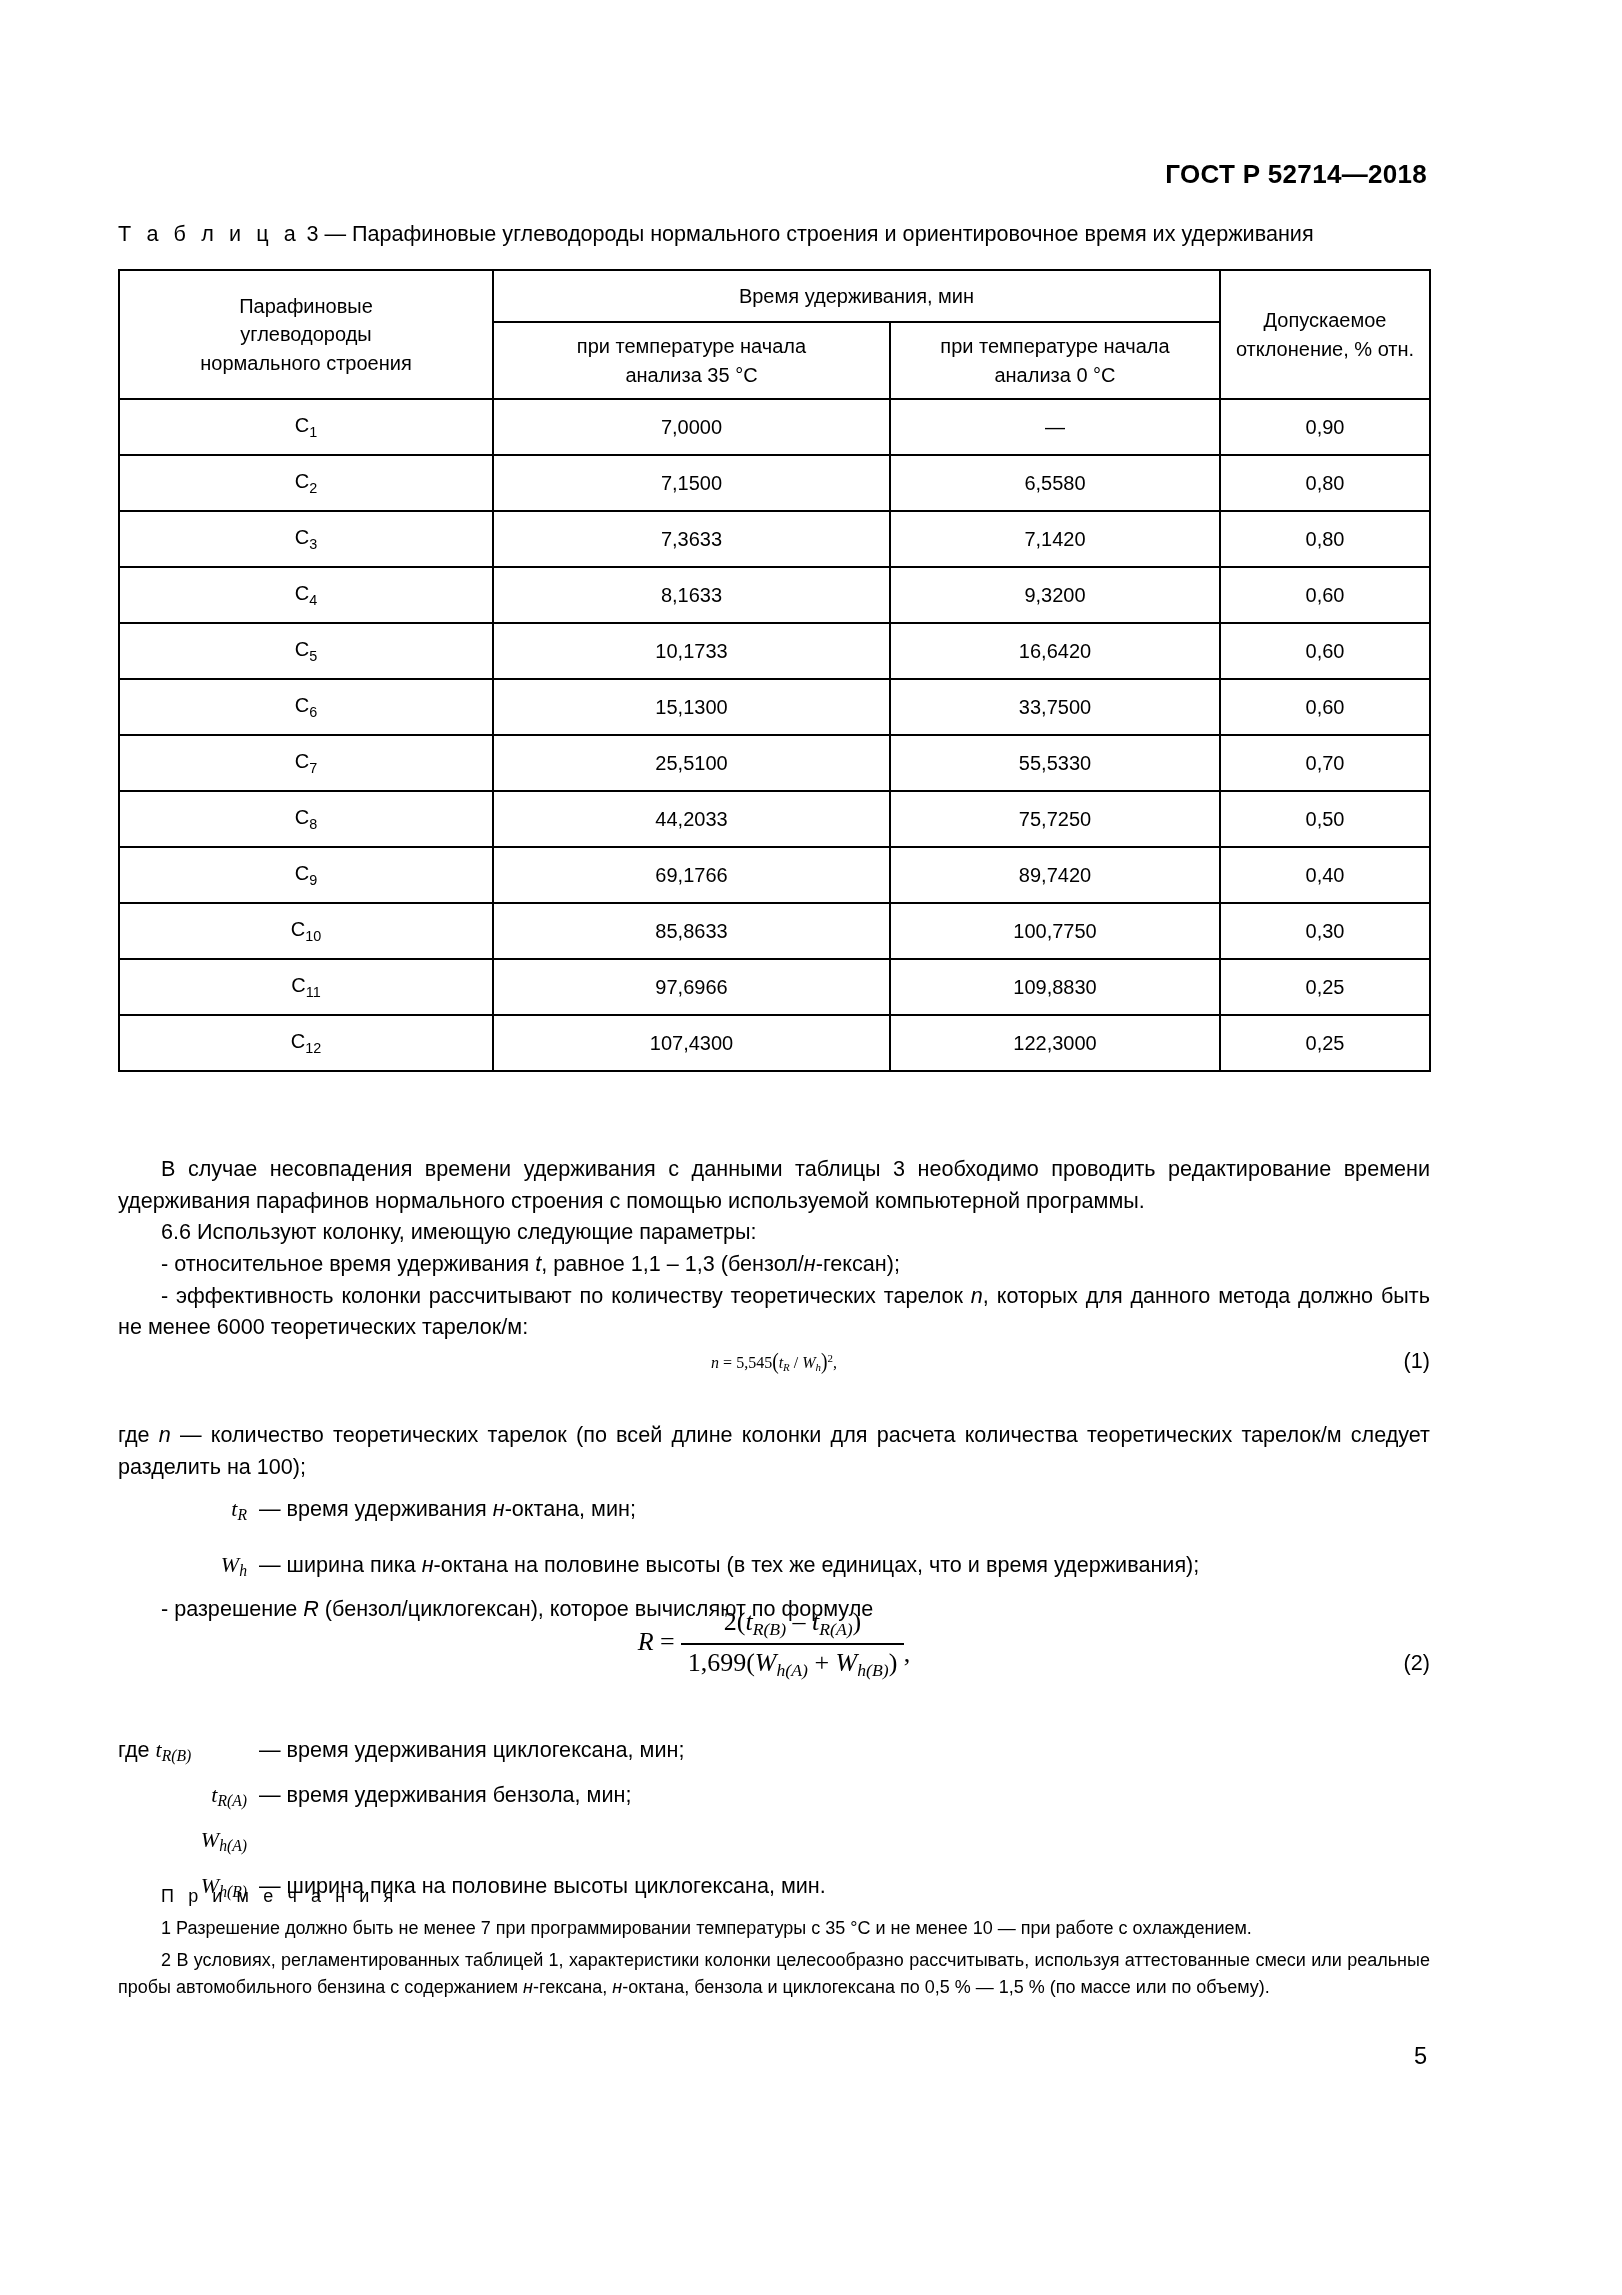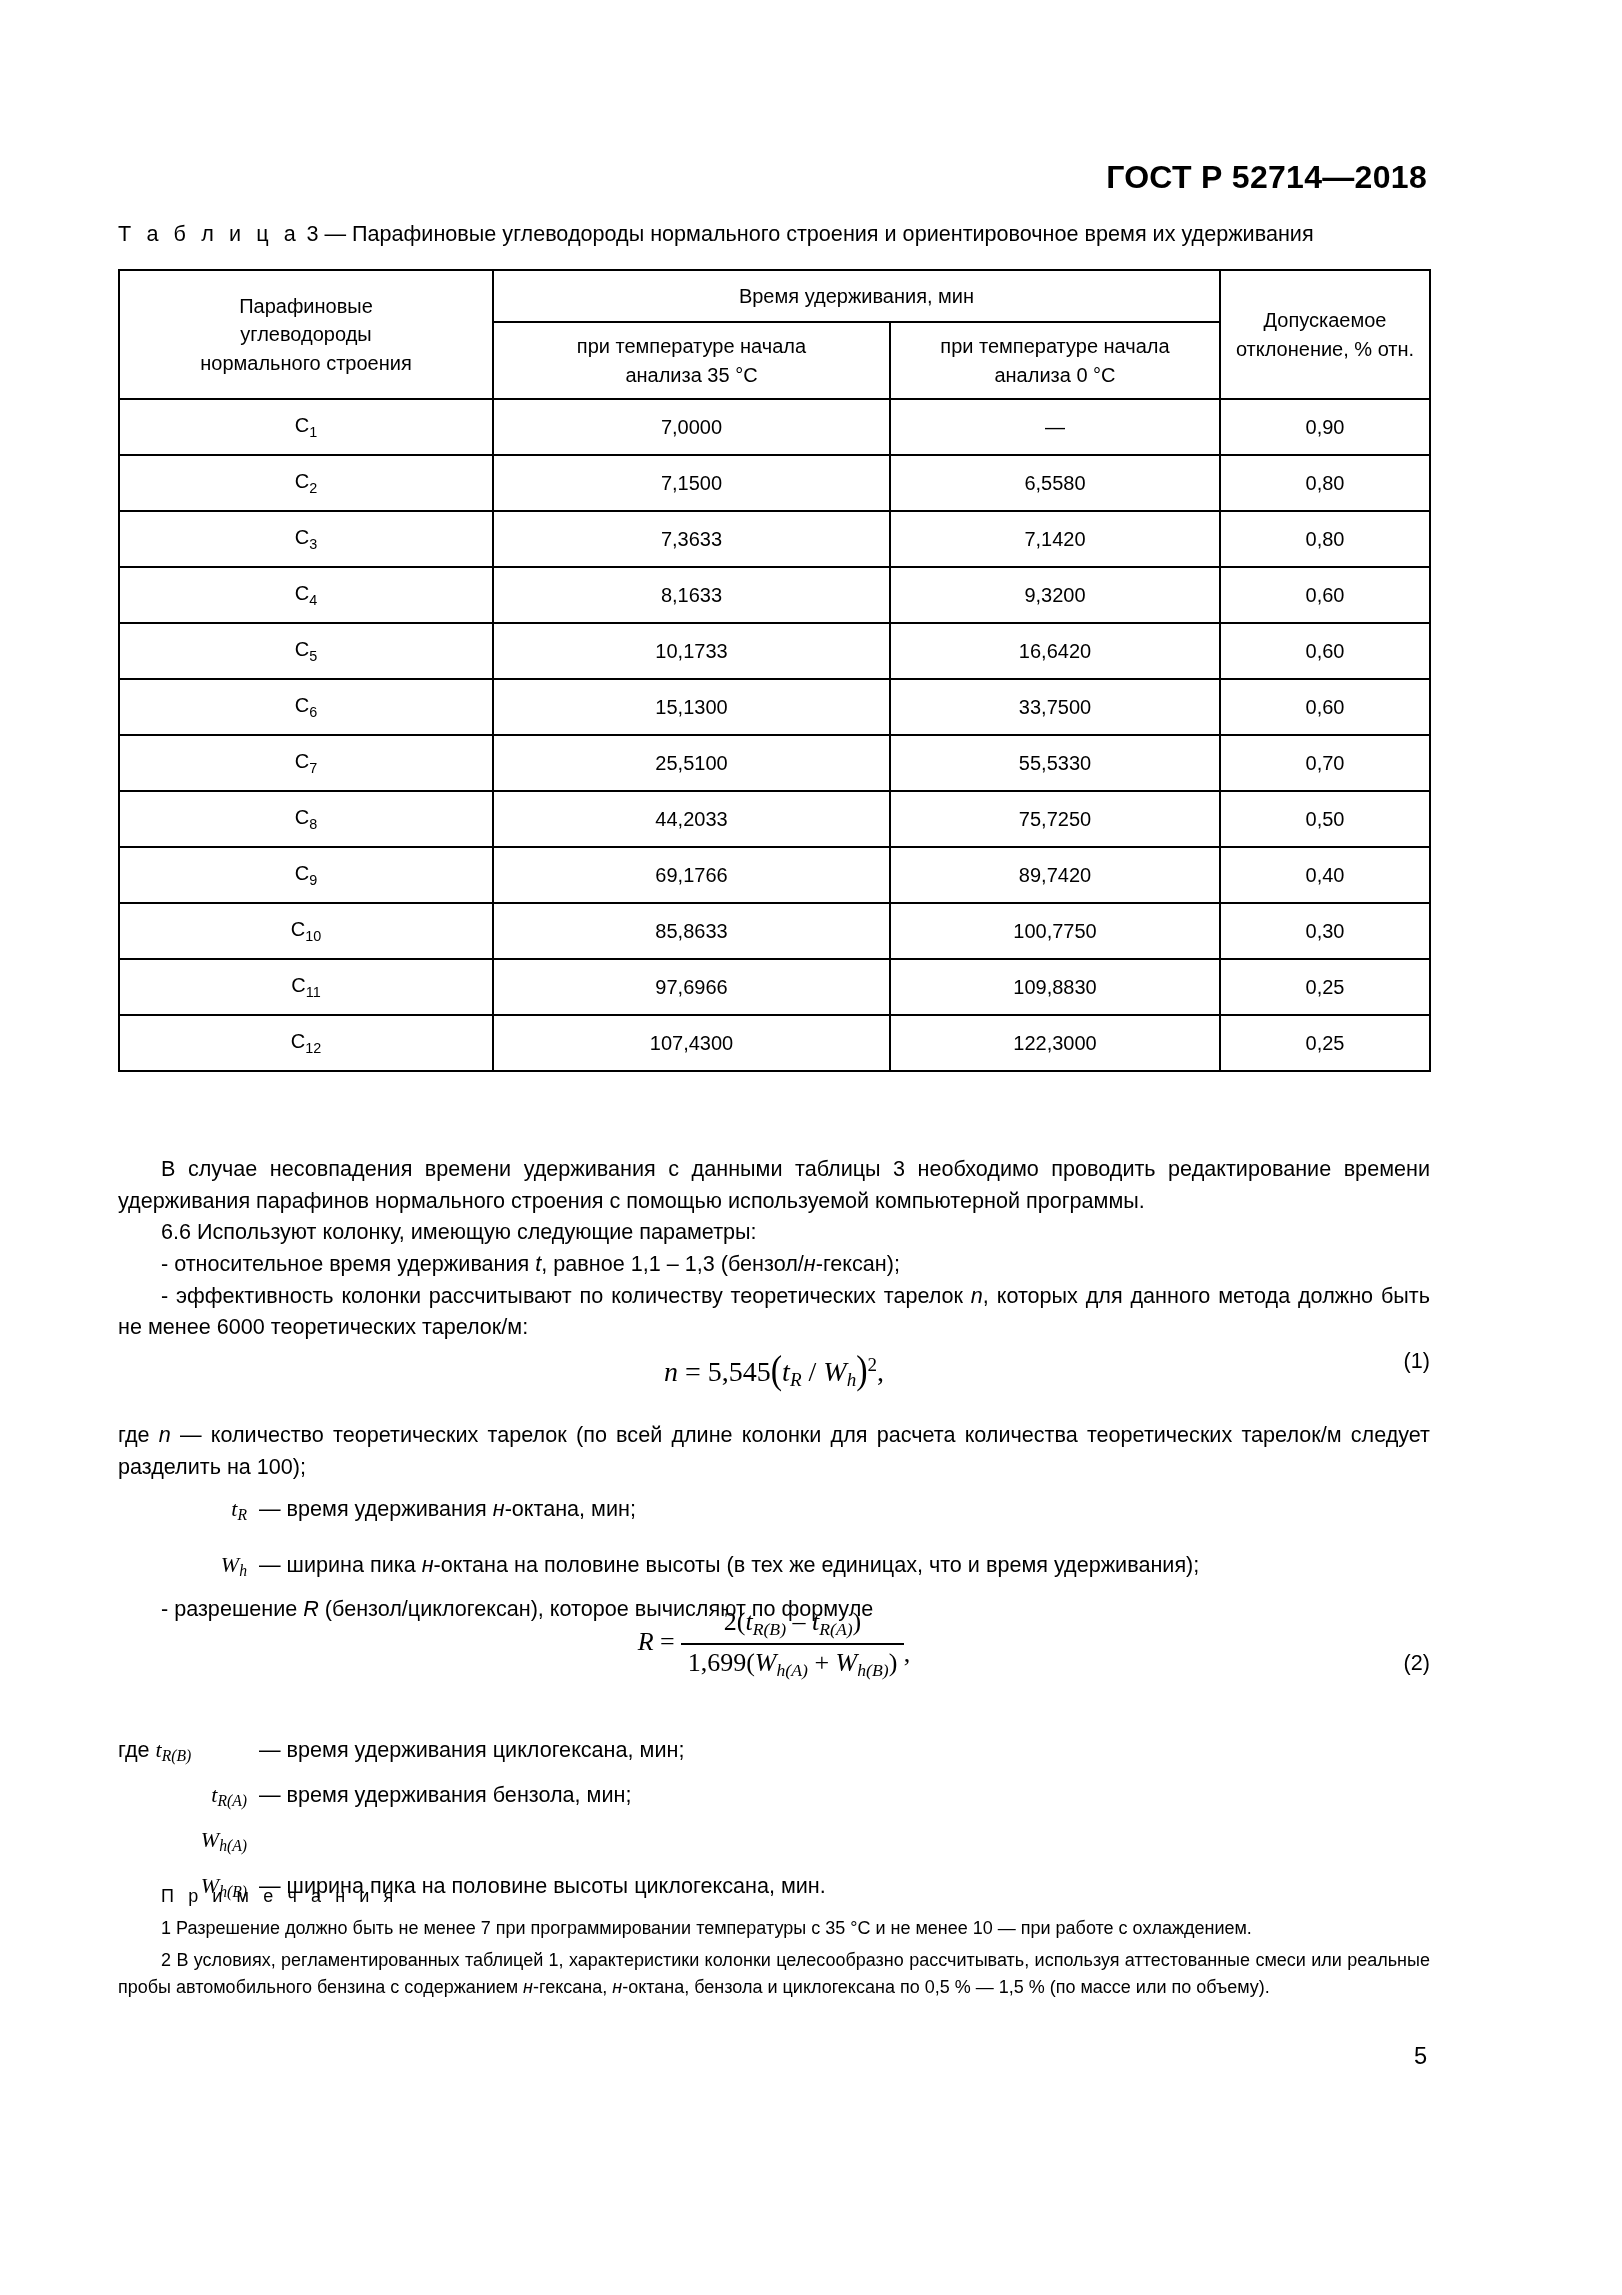--- a/index.html
+++ b/index.html
@@ -21,21 +21,21 @@
     overflow: hidden;
   }
 
   
   .runhead {
     position: absolute;
     left: 118px;
     top: 159px;
     width: 1309px;
     text-align: right;
-    font-size: 32px;
+    font-size: 26px;
     font-weight: bold;
     letter-spacing: 0.3px;
   }
 
   
   .table-caption {
     position: absolute;
     left: 118px;
     top: 221px;
     width: 1315px;
@@ -99,21 +99,21 @@
   }
   .body p { margin: 0; }
   p.ind { text-indent: 43px; }
   p.noind { text-indent: 0; }
   i, .it { font-style: italic; }
 
   
   .math {
     font-family: "Liberation Serif", serif;
     font-style: italic;
-    font-size: 28px;
+    font-size: 16px;
   }
   .math .rm { font-style: normal; }
   .msub { font-size: 0.68em; vertical-align: -0.28em; font-style: italic; }
   .msup { font-size: 0.68em; vertical-align: 0.55em; font-style: normal; }
 
   .formula-line {
     position: relative;
     width: 1312px;
     text-align: center;
   }

